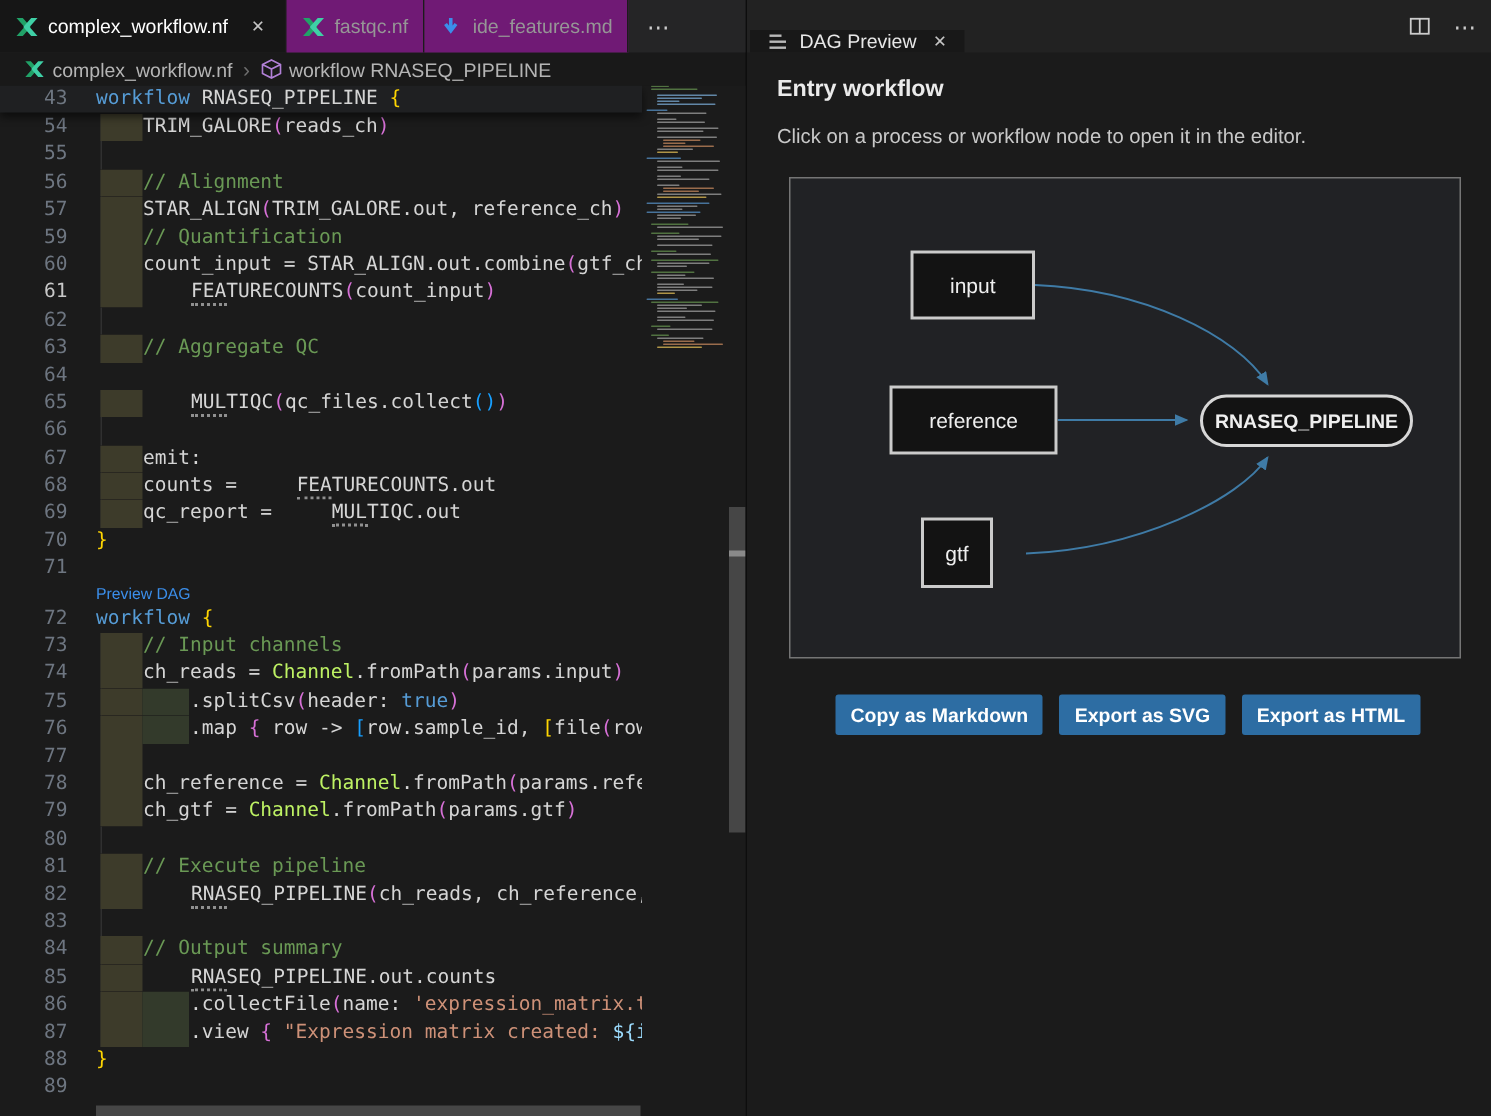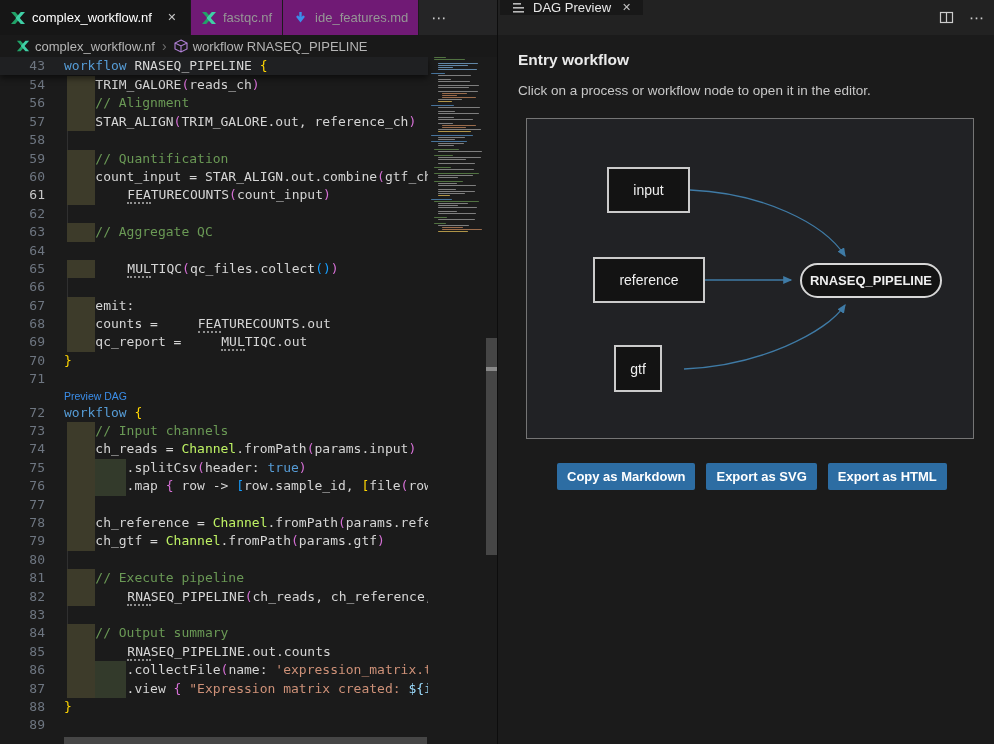--- a/index.html
+++ b/index.html
@@ -44,21 +44,21 @@
   .minimap { position:absolute; left:430px; top:0; width:56px; height:190px; overflow:hidden; }
   .mmline { height:2px; }
   .mmline span { display:block; height:1.4px; border-radius:1px; opacity:.85; }
   .vscroll { position:absolute; left:486px; top:281px; width:11px; height:217px; background:#464646; }
   .vmark { position:absolute; left:486px; top:310px; width:11px; height:4px; background:#8a8a8a; }
   .hscroll { position:absolute; left:64px; bottom:0; width:363px; height:7px; background:#464646; }
 
   
   .panel { width:497px; flex:none; background:#1b1b1b; border-left:1px solid #0d0d0d;
     display:flex; flex-direction:column; }
-  .panel-tabbar { height:35px; flex:none; background:#222222; display:flex; align-items:flex-start; position:relative; }
+  .panel-tabbar { height:35px; flex:none; background:#222222; display:flex; align-items:flex-end; position:relative; }
   .panel-tab { display:flex; align-items:center; gap:7px; padding:0 12px; margin-left:2px;
     background:#181818; color:#e8e8e8; font-size:13px; cursor:pointer; }
   .panel-tab .close { color:#c5c5c5; font-size:11px; margin-left:4px; }
   .panel-actions { position:absolute; right:8px; top:0; height:35px; display:flex; align-items:center; gap:14px; color:#cccccc; }
   .panel-body { padding:16px 20px 0; }
   .panel-body h2 { font-size:15.5px; color:#eaeaea; font-weight:bold; }
   .panel-body .desc { margin:14px 0 20px; font-size:13.5px; color:#c8c8c8; }
 
   .dag { position:relative; width:448px; height:321px; margin-left:8px;
     background:#212225; border:1px solid #757575; }
@@ -139,30 +139,30 @@
             <span class="gutter">43</span>
             <span class="code"><span class="tok tok-k">workflow</span><span class="tok tok-w"> RNASEQ_PIPELINE </span><span class="tok tok-y">{</span></span>
           </div>
         </div>
       <div class="lines" id="lines-host">
           <div class="row">
             <span class="gutter">54</span>
             <span class="code"><i class="iguide"></i><i class="ib1"></i><span class="tok tok-w">    TRIM_GALORE</span><span class="tok tok-p">(</span><span class="tok tok-w">reads_ch</span><span class="tok tok-p">)</span></span>
           </div>
           <div class="row">
+            <span class="gutter">55</span>
+            <span class="code"><i class="iguide"></i></span>
+          </div>
+          <div class="row">
             <span class="gutter">56</span>
             <span class="code"><i class="iguide"></i><i class="ib1"></i><span class="tok tok-w">    </span><span class="tok tok-c">// Alignment</span></span>
           </div>
           <div class="row">
             <span class="gutter">57</span>
             <span class="code"><i class="iguide"></i><i class="ib1"></i><span class="tok tok-w">    STAR_ALIGN</span><span class="tok tok-p">(</span><span class="tok tok-w">TRIM_GALORE.out, reference_ch</span><span class="tok tok-p">)</span></span>
-          </div>
-          <div class="row">
-            <span class="gutter">58</span>
-            <span class="code"><i class="iguide"></i></span>
           </div>
           <div class="row">
             <span class="gutter">59</span>
             <span class="code"><i class="iguide"></i><i class="ib1"></i><span class="tok tok-w">    </span><span class="tok tok-c">// Quantification</span></span>
           </div>
           <div class="row">
             <span class="gutter">60</span>
             <span class="code"><i class="iguide"></i><i class="ib1"></i><span class="tok tok-w">    count_input = STAR_ALIGN.out.combine</span><span class="tok tok-p">(</span><span class="tok tok-w">gtf_ch</span></span>
           </div>
           <div class="row">

